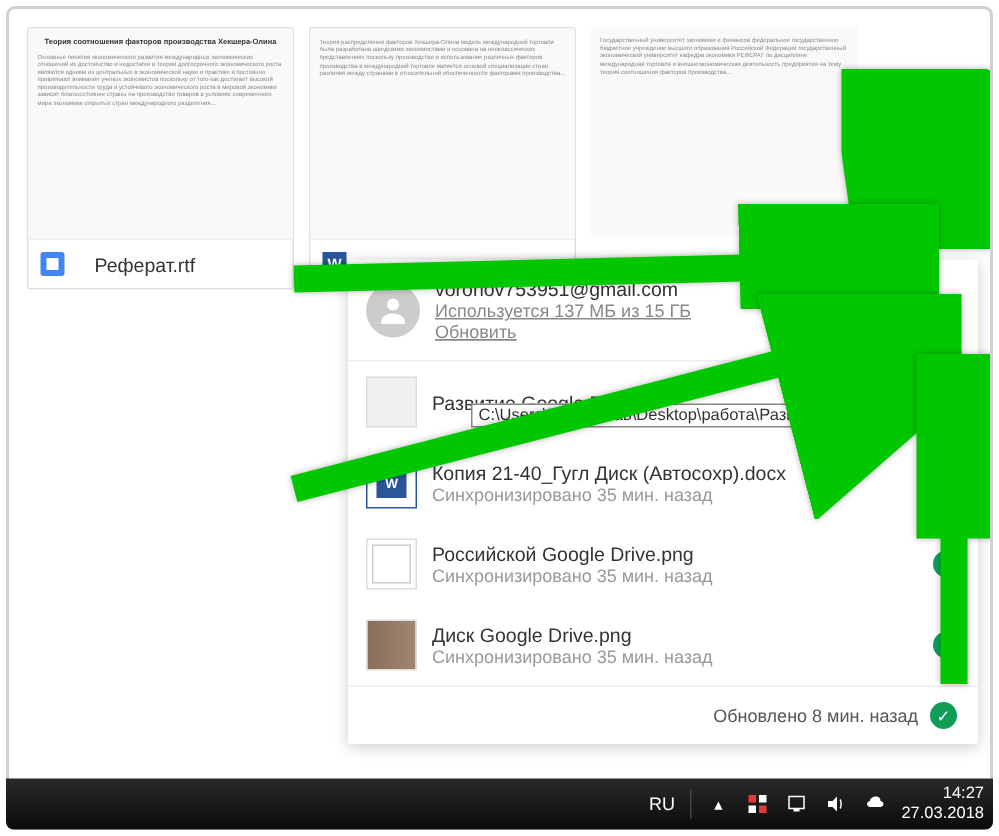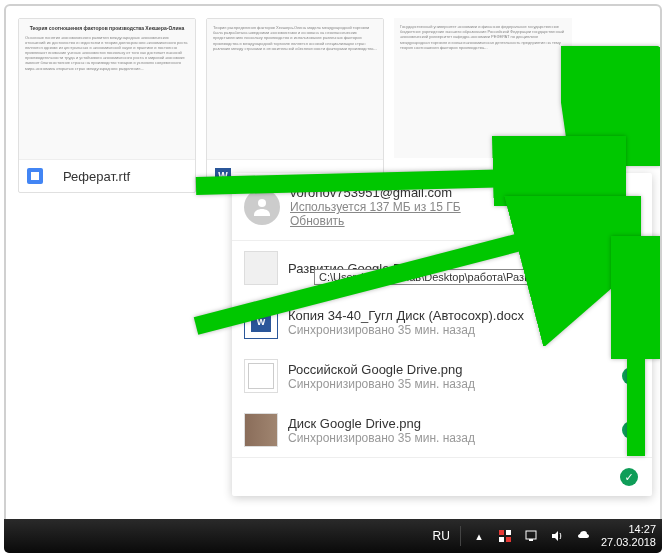--- a/index.html
+++ b/index.html
@@ -141,21 +141,21 @@
           <div class="file-status"></div>
         </div>
         <div class="file-path-tip">C:\Users\Владислав\Desktop\работа\Развитие Google Drive.png</div>
       </div>
 
       <div class="file-item">
         <div class="thumb thumb-word">
             <div class="thumb-word-inner">W</div>
           </div>
         <div class="file-info">
-          <div class="file-name">Копия 34-40_Гугл Диск (Автосохр).docx</div>
+          <div class="file-name">Копия 21-40_Гугл Диск (Автосохр).docx</div>
           <div class="file-status">Синхронизировано 35 мин. назад</div>
         </div>
         <div class="check">✓</div>
       </div>
 
 
       <div class="file-item">
         <div class="thumb thumb-app"></div>
         <div class="file-info">
           <div class="file-name">Российской Google Drive.png</div>
@@ -169,20 +169,21 @@
         <div class="file-info">
           <div class="file-name">Диск Google Drive.png</div>
           <div class="file-status">Синхронизировано 35 мин. назад</div>
         </div>
         <div class="check">✓</div>
       </div>
 
     </div>
 
     <div class="sync-footer">
+      <span class="sync-footer-text">Обновлено 8 мин. назад</span>
       <div class="check">✓</div>
     </div>
   </div>
 
   <div class="arrow" style="top:40px; left:555px;">
     <svg width="100" height="120">
         <defs>
           <marker id="ah1" markerWidth="12" markerHeight="12" refX="6" refY="6" orient="auto">
             <path d="M0,0 L12,6 L0,12 z" fill="#00c700"></path>
           </marker>

